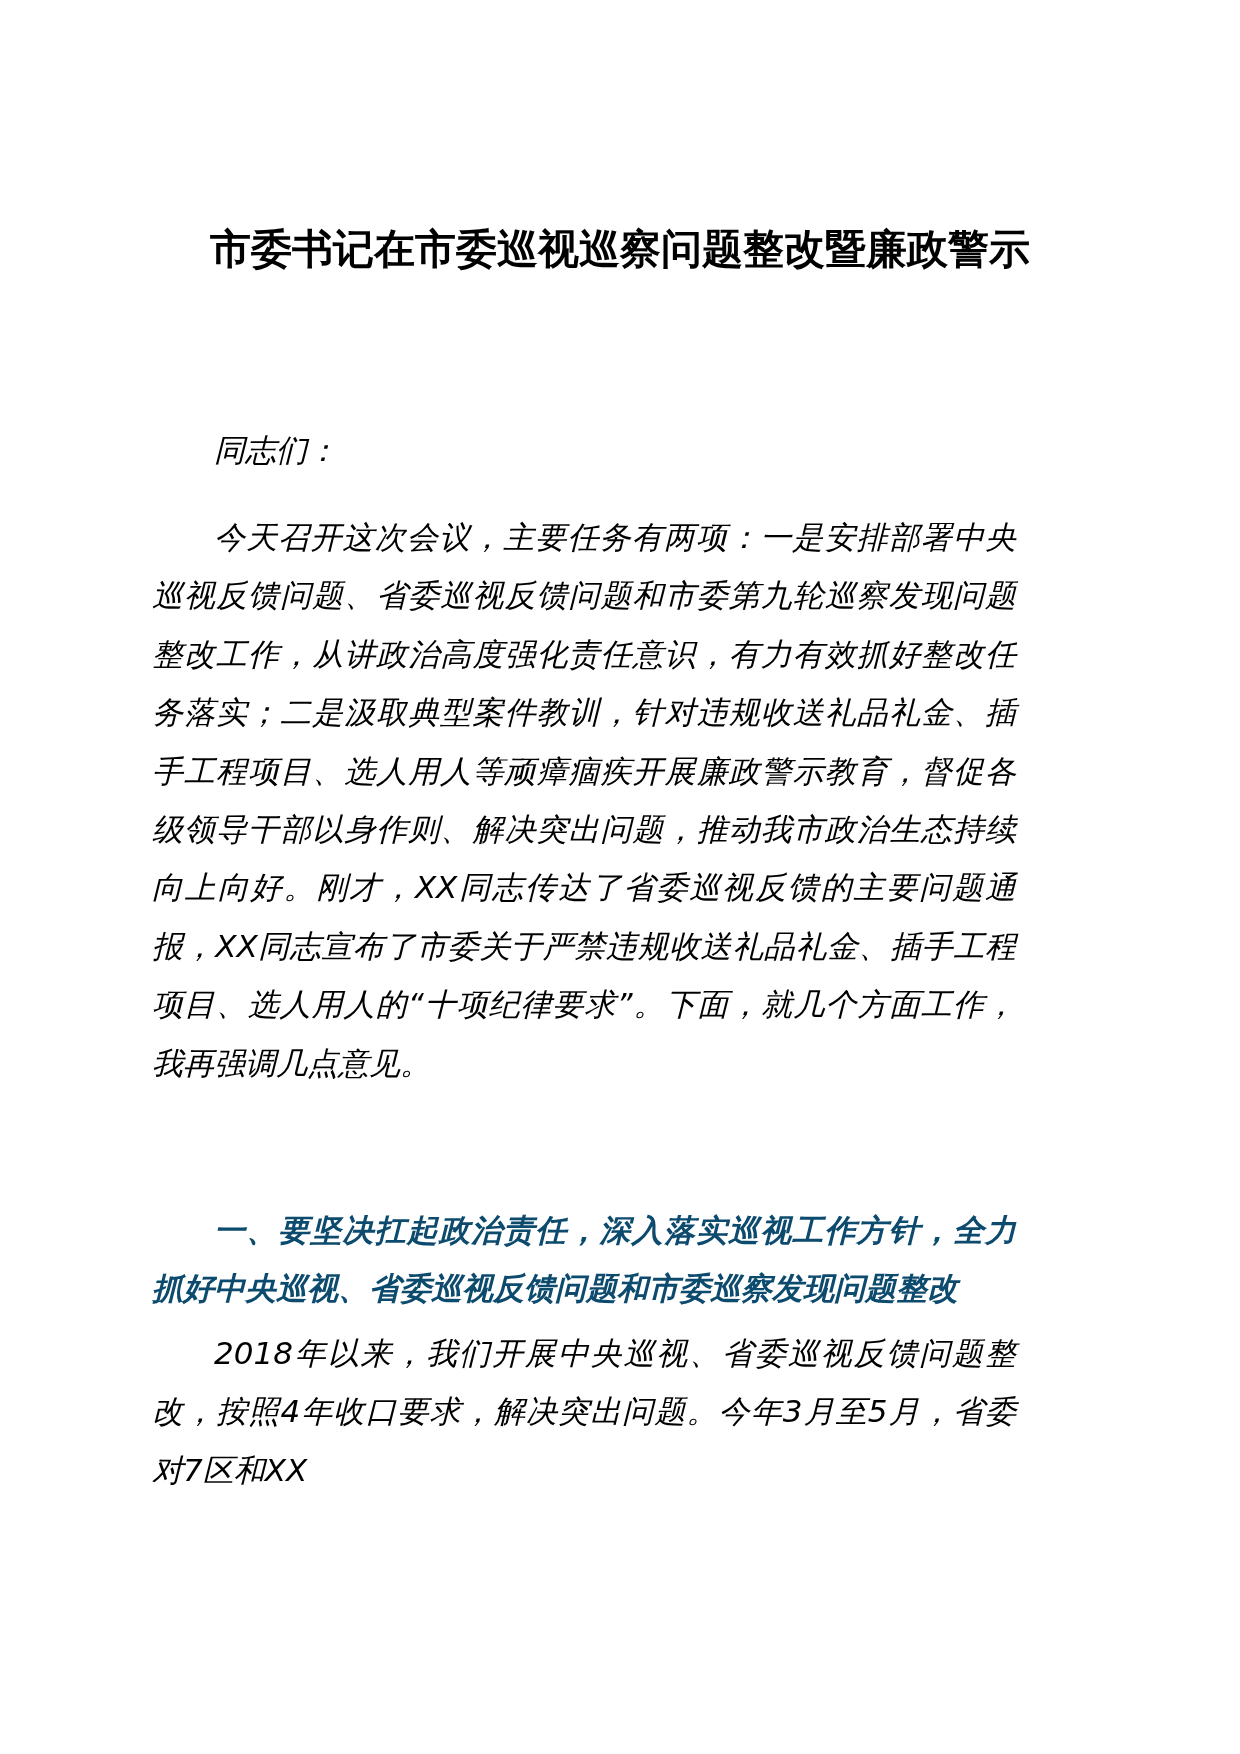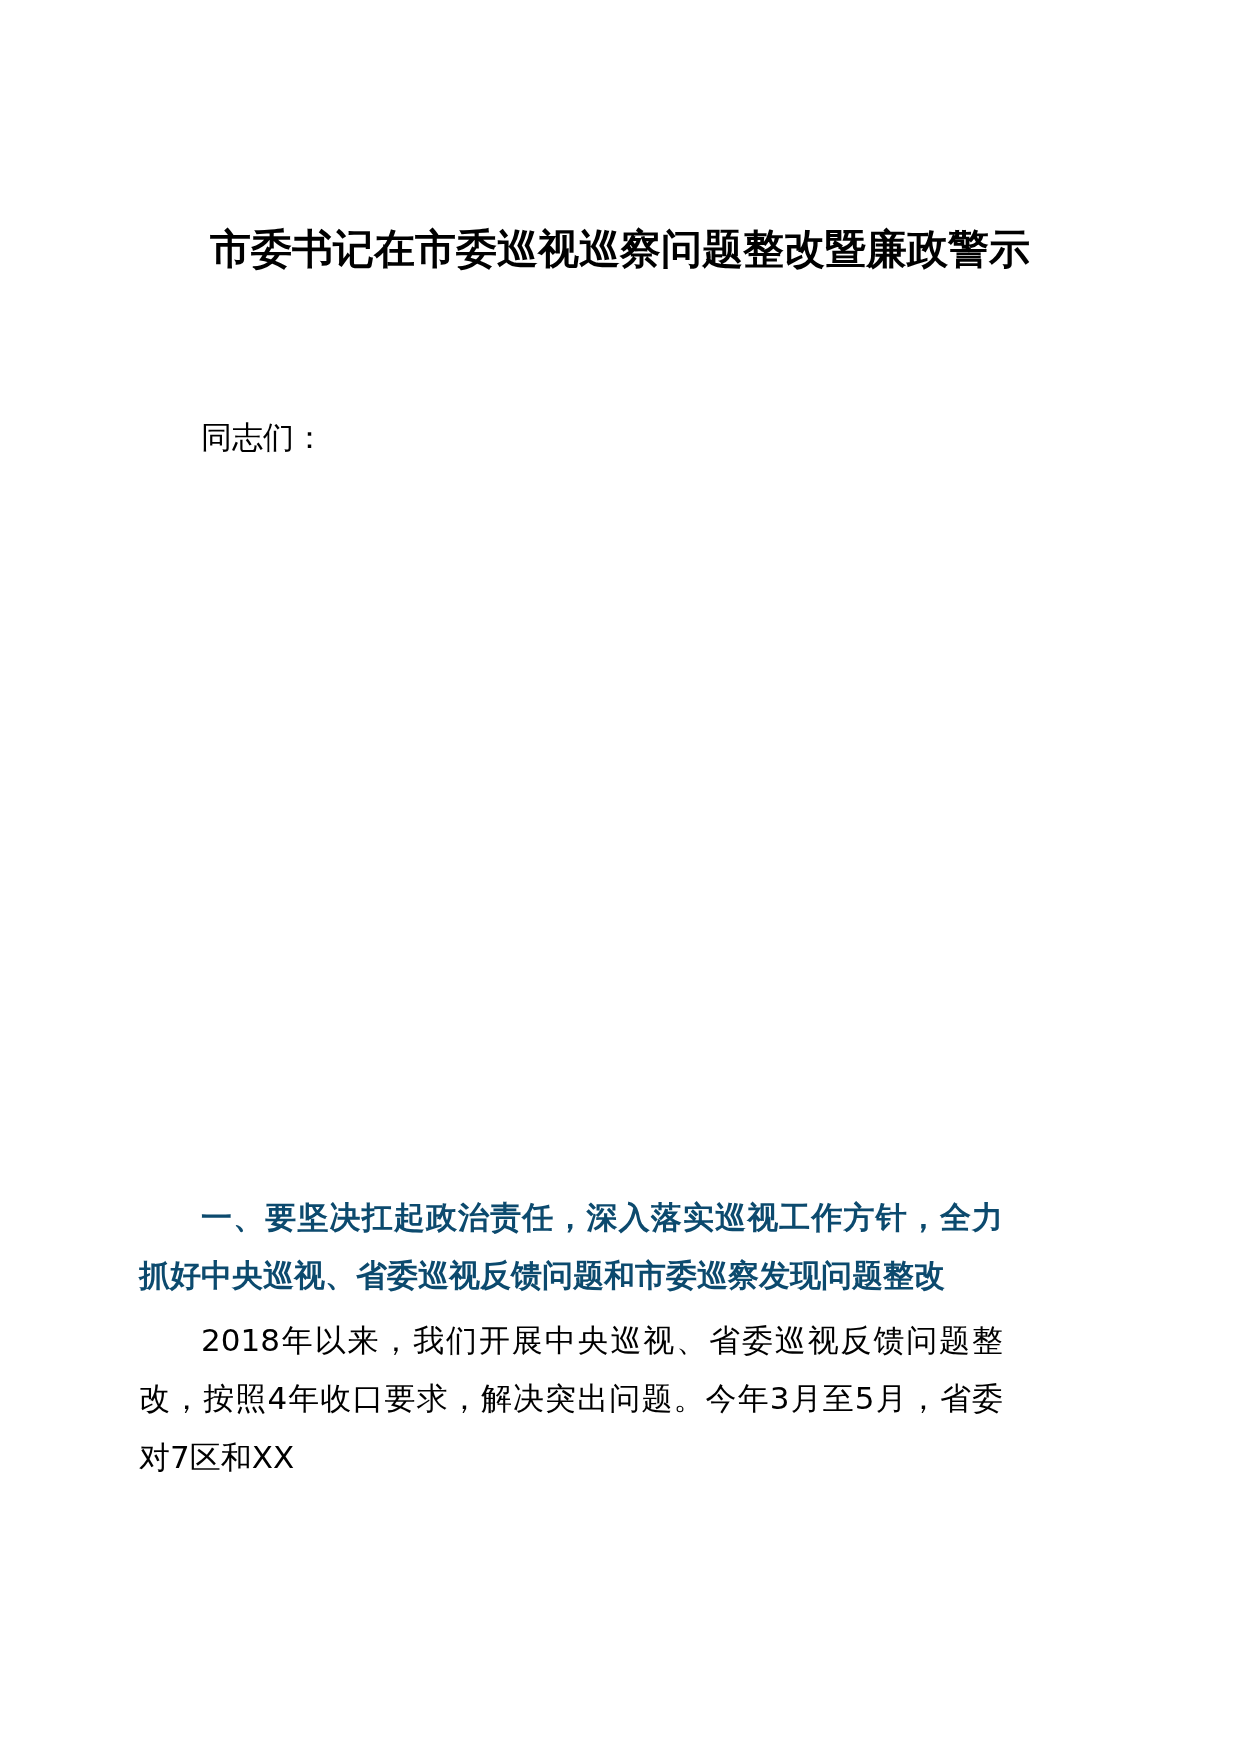--- a/index.html
+++ b/index.html
@@ -36,21 +36,22 @@
       letter-spacing: 0px;
       margin: 0;
     }
     .body {
       position: absolute;
       left: 139px;
       width: 864px;
       font-size: 31px;
       line-height: 58.4px;
       text-align: justify;
-      margin: 0;
+      margin: 13px;
+      font-style: italic;
     }
     .salutation {
       top: 408px;
       text-indent: 62px;
     }
     .para1 {
       top: 495px;
       text-indent: 62px;
     }
     .heading1 {
@@ -67,17 +68,18 @@
 </head>
 <body>
 
 <div class="page">
   <h1 class="title">
     <span>市委书记在市委巡视巡察问题整改暨廉政警示</span><br>
   </h1>
 
   <p class="body salutation">同志们：</p>
 
+  <p class="body para1">今天召开这次会议，主要任务有两项：一是安排部署中央巡视反馈问题、省委巡视反馈问题和市委第九轮巡察发现问题整改工作，从讲政治高度强化责任意识，有力有效抓好整改任务落实；二是汲取典型案件教训，针对违规收送礼品礼金、插手工程项目、选人用人等顽瘴痼疾开展廉政警示教育，督促各级领导干部以身作则、解决突出问题，推动我市政治生态持续向上向好。刚才，XX同志传达了省委巡视反馈的主要问题通报，XX同志宣布了市委关于严禁违规收送礼品礼金、插手工程项目、选人用人的“十项纪律要求”。下面，就几个方面工作，我再强调几点意见。</p>
 
   <p class="body heading1">一、要坚决扛起政治责任，深入落实巡视工作方针，全力抓好中央巡视、省委巡视反馈问题和市委巡察发现问题整改</p>
 
   <p class="body para2">2018年以来，我们开展中央巡视、省委巡视反馈问题整改，按照4年收口要求，解决突出问题。今年3月至5月，省委对7区和XX</p>
 </div>
 
 </body></html>

